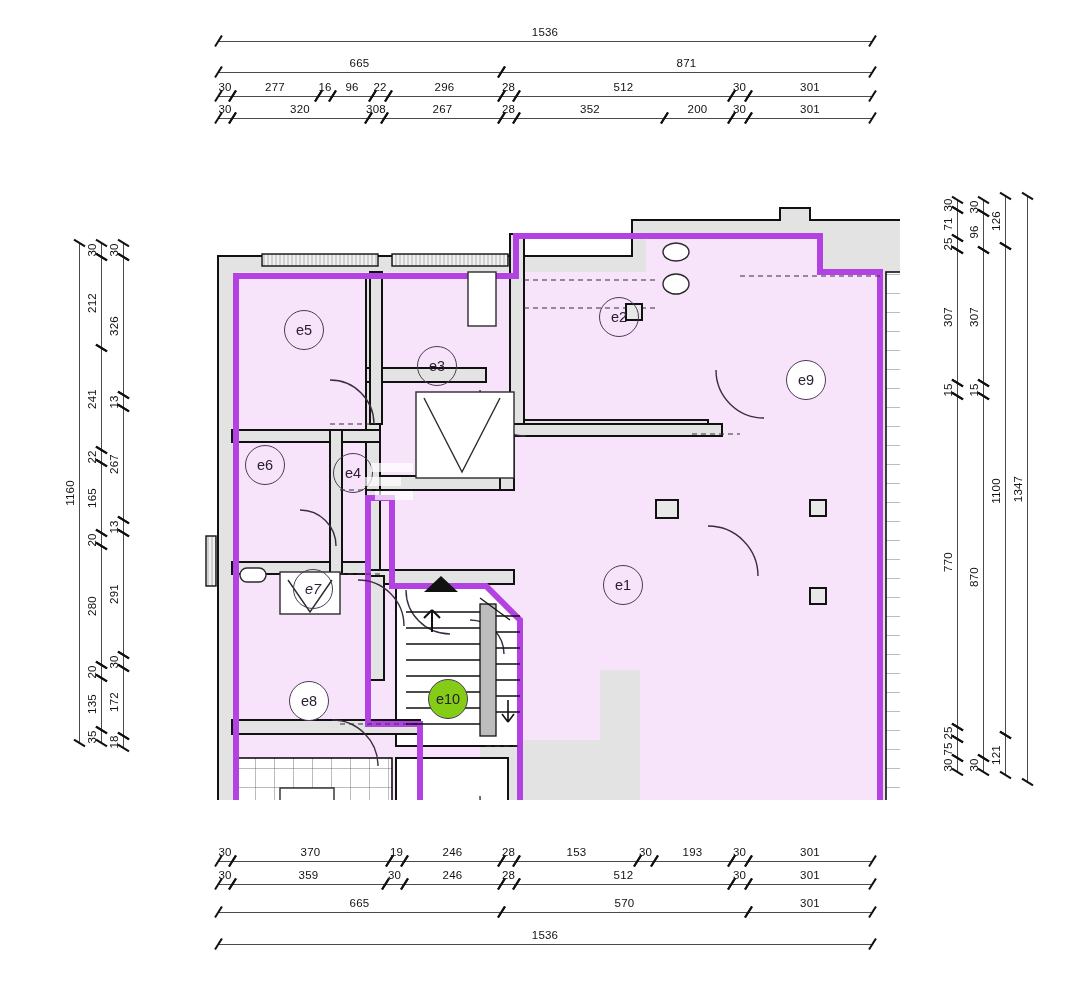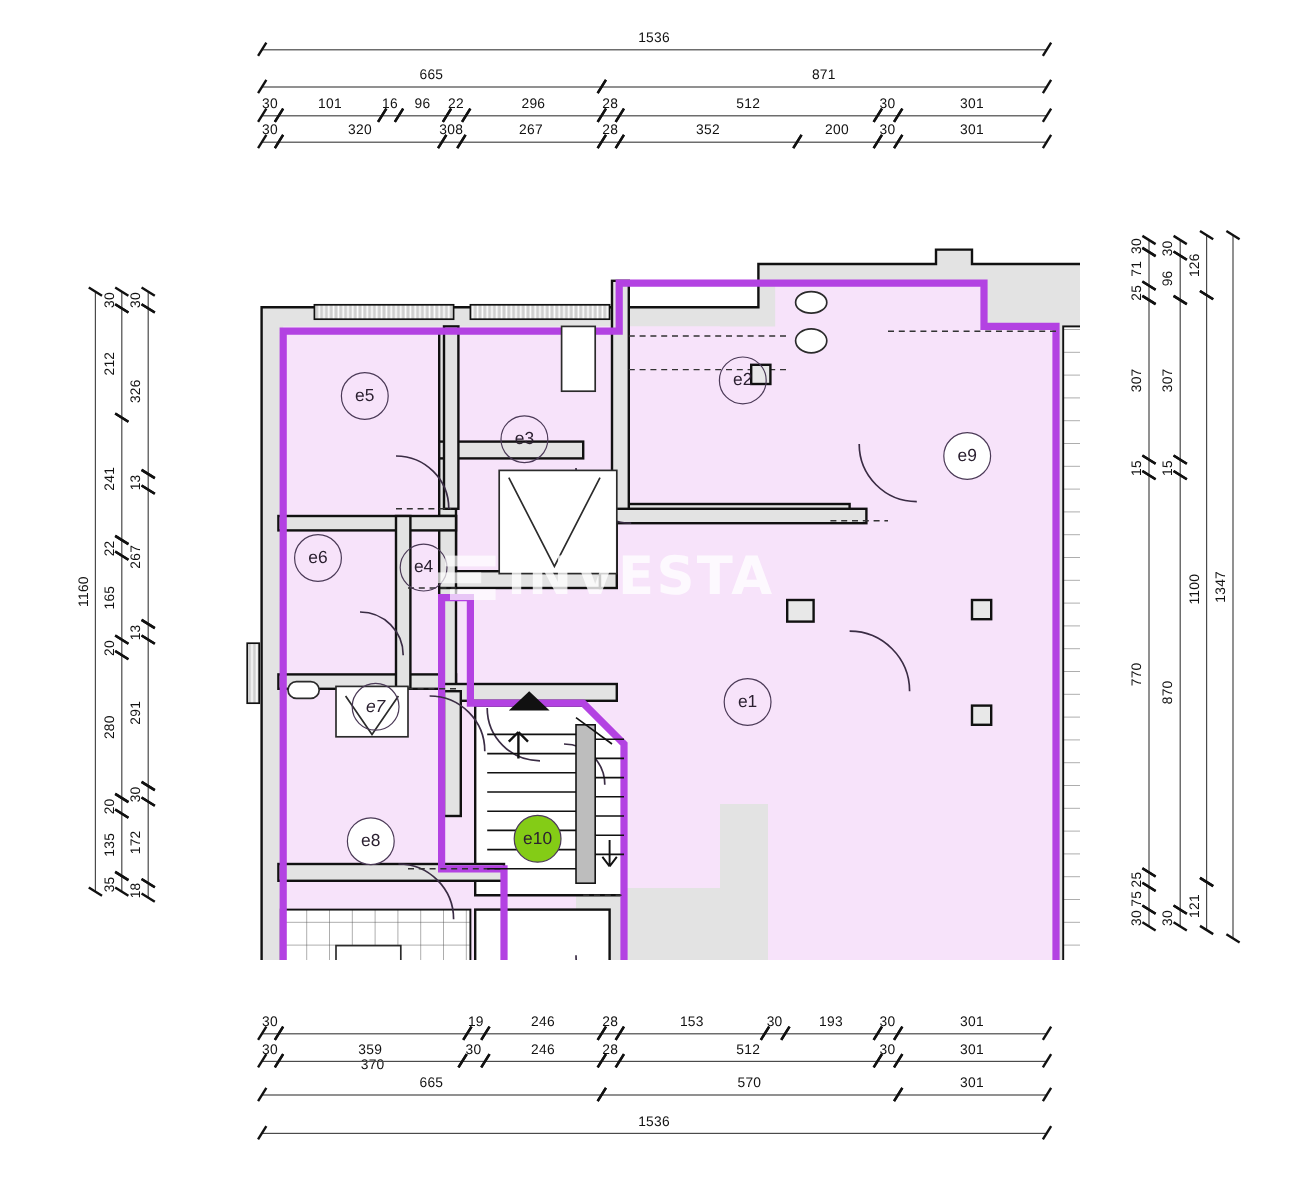--- a/index.html
+++ b/index.html
@@ -226,42 +226,41 @@
         <span>e10</span>
       </div>
   </div>
 
   <div id="watermark">
     <div class="wm-mark">
       <i style="top:0;left:6px;width:42px;"></i>
       <i style="top:14px;left:0;width:36px;"></i>
       <i style="top:28px;left:10px;width:38px;"></i>
     </div>
-    <div class="wm-main">iNVESTA</div>
   </div>
 
   <div id="dims">
       <div class="dimline h" style="left: 218px; top: 41px; width: 654px;"></div>
       <div class="tick" style="left: 211.5px; top: 40px;"></div>
       <div class="tick" style="left: 865.5px; top: 40px;"></div>
       <div class="dimtxt h" style="left: 545px; top: 38px;">1536</div>
       <div class="dimline h" style="left: 218px; top: 72px; width: 654px;"></div>
       <div class="tick" style="left: 211.5px; top: 71px;"></div>
       <div class="tick" style="left: 494.5px; top: 71px;"></div>
       <div class="dimtxt h" style="left: 359.5px; top: 69px;">665</div>
       <div class="tick" style="left: 494.5px; top: 71px;"></div>
       <div class="tick" style="left: 865.5px; top: 71px;"></div>
       <div class="dimtxt h" style="left: 686.5px; top: 69px;">871</div>
       <div class="dimline h" style="left: 218px; top: 96px; width: 654px;"></div>
       <div class="tick" style="left: 211.5px; top: 95px;"></div>
       <div class="tick" style="left: 225.5px; top: 95px;"></div>
       <div class="dimtxt h" style="left: 225px; top: 93px;">30</div>
       <div class="tick" style="left: 225.5px; top: 95px;"></div>
       <div class="tick" style="left: 311.5px; top: 95px;"></div>
-      <div class="dimtxt h" style="left: 275px; top: 93px;">101</div>
+      <div class="dimtxt h" style="left: 275px; top: 93px;">277</div>
       <div class="tick" style="left: 311.5px; top: 95px;"></div>
       <div class="tick" style="left: 325.5px; top: 95px;"></div>
       <div class="dimtxt h" style="left: 325px; top: 93px;">16</div>
       <div class="tick" style="left: 325.5px; top: 95px;"></div>
       <div class="tick" style="left: 365.5px; top: 95px;"></div>
       <div class="dimtxt h" style="left: 352px; top: 93px;">96</div>
       <div class="tick" style="left: 365.5px; top: 95px;"></div>
       <div class="tick" style="left: 381.5px; top: 95px;"></div>
       <div class="dimtxt h" style="left: 380px; top: 93px;">22</div>
       <div class="tick" style="left: 381.5px; top: 95px;"></div>
@@ -306,21 +305,21 @@
       <div class="dimtxt h" style="left: 739.5px; top: 115px;">30</div>
       <div class="tick" style="left: 741.5px; top: 117px;"></div>
       <div class="tick" style="left: 865.5px; top: 117px;"></div>
       <div class="dimtxt h" style="left: 810px; top: 115px;">301</div>
       <div class="dimline h" style="left: 218px; top: 861px; width: 654px;"></div>
       <div class="tick" style="left: 211.5px; top: 860px;"></div>
       <div class="tick" style="left: 225.5px; top: 860px;"></div>
       <div class="dimtxt h" style="left: 225px; top: 858px;">30</div>
       <div class="tick" style="left: 225.5px; top: 860px;"></div>
       <div class="tick" style="left: 382.5px; top: 860px;"></div>
-      <div class="dimtxt h" style="left: 310.5px; top: 858px; margin-top: 36px;">370</div>
+      <div class="dimtxt h" style="left: 310.5px; top: 858px;">370</div>
       <div class="tick" style="left: 382.5px; top: 860px;"></div>
       <div class="tick" style="left: 397.5px; top: 860px;"></div>
       <div class="dimtxt h" style="left: 396.5px; top: 858px;">19</div>
       <div class="tick" style="left: 397.5px; top: 860px;"></div>
       <div class="tick" style="left: 494.5px; top: 860px;"></div>
       <div class="dimtxt h" style="left: 452.5px; top: 858px;">246</div>
       <div class="tick" style="left: 494.5px; top: 860px;"></div>
       <div class="tick" style="left: 509.5px; top: 860px;"></div>
       <div class="dimtxt h" style="left: 508.5px; top: 858px;">28</div>
       <div class="tick" style="left: 509.5px; top: 860px;"></div>

